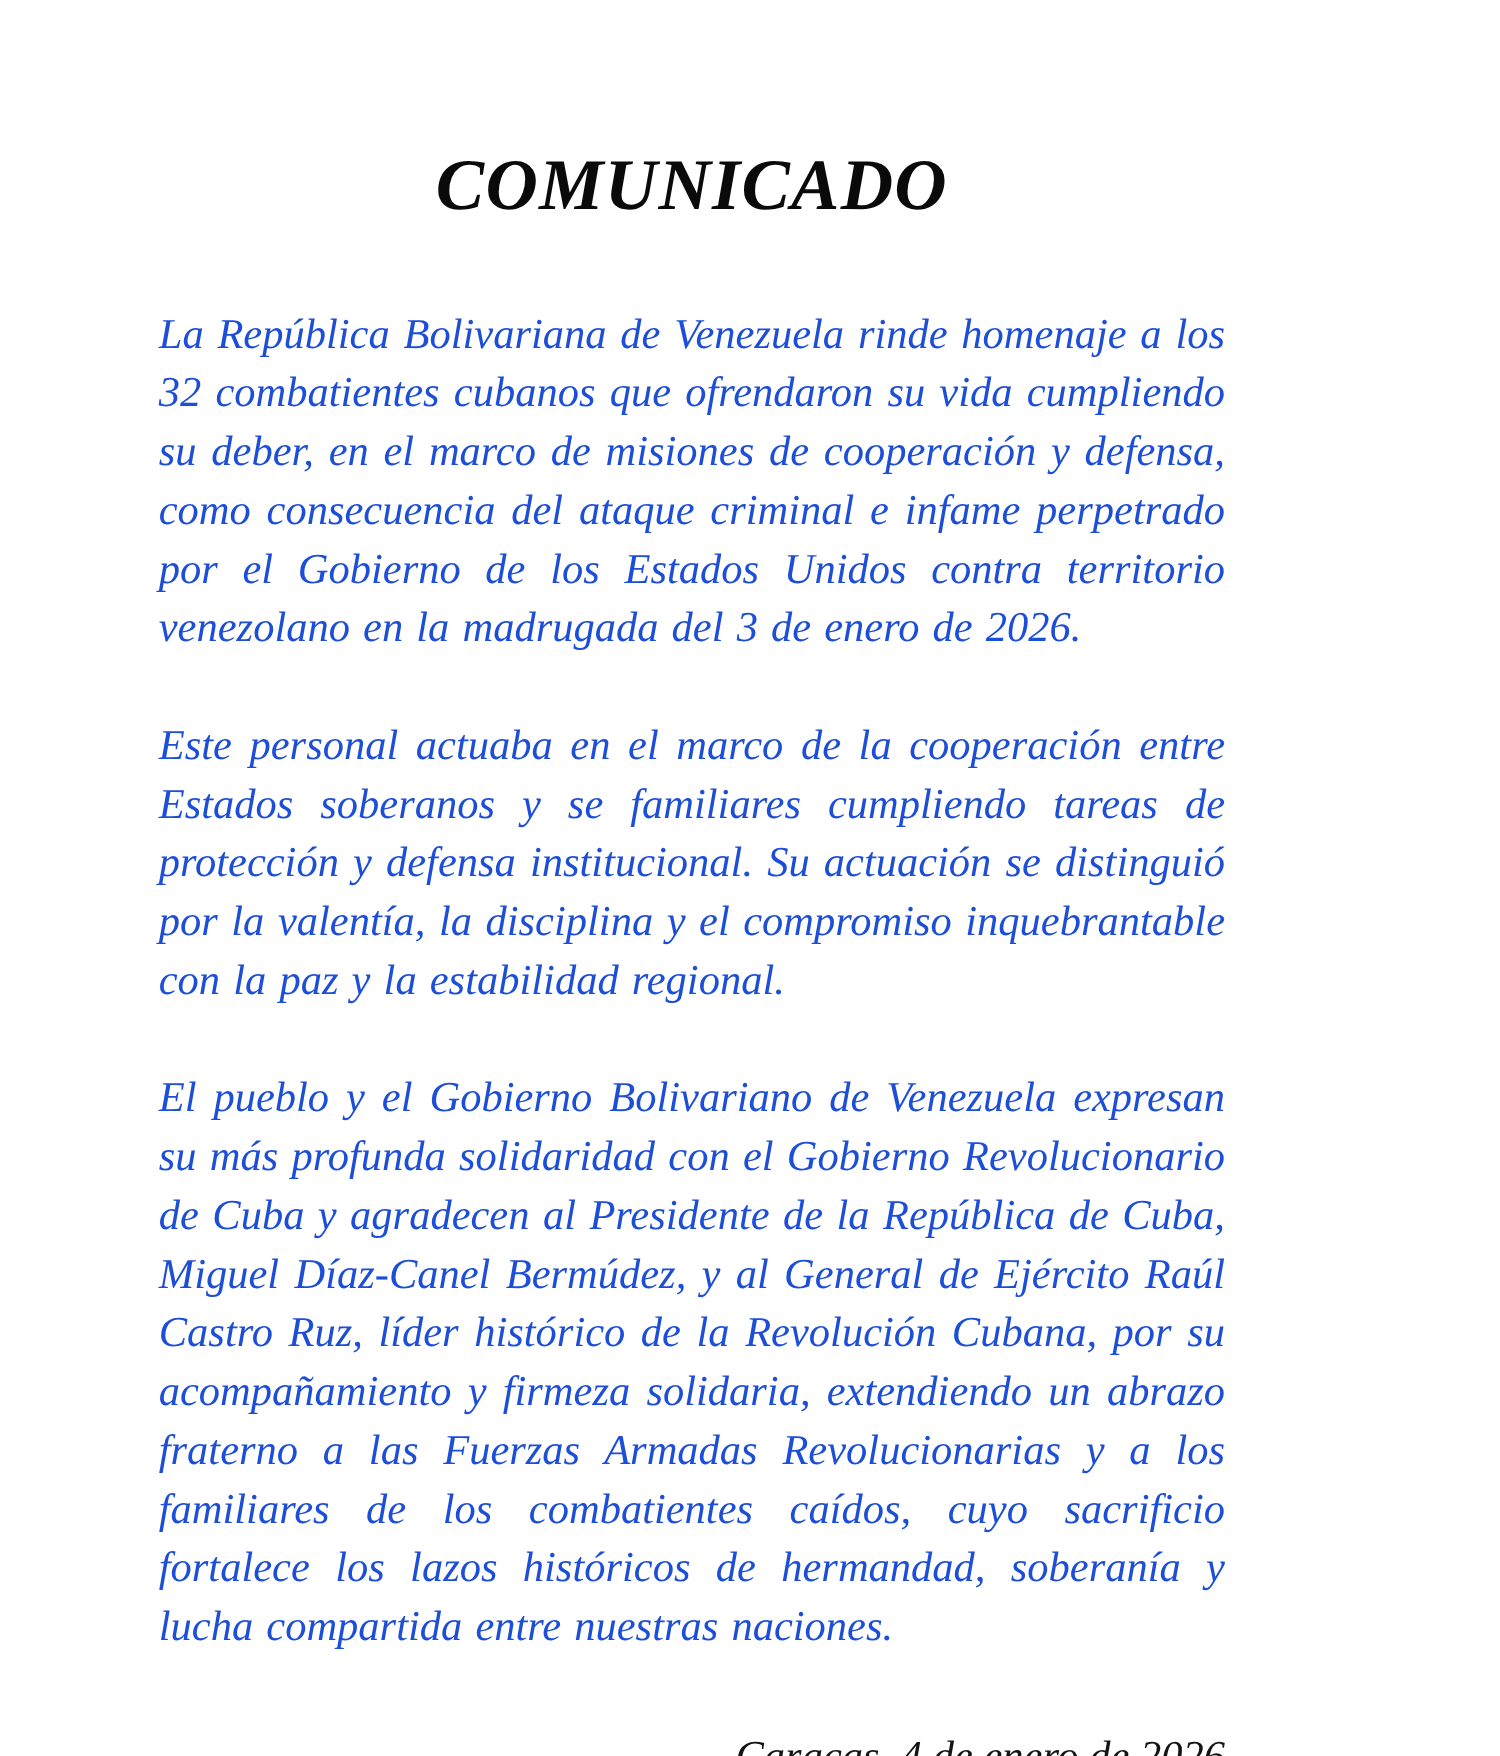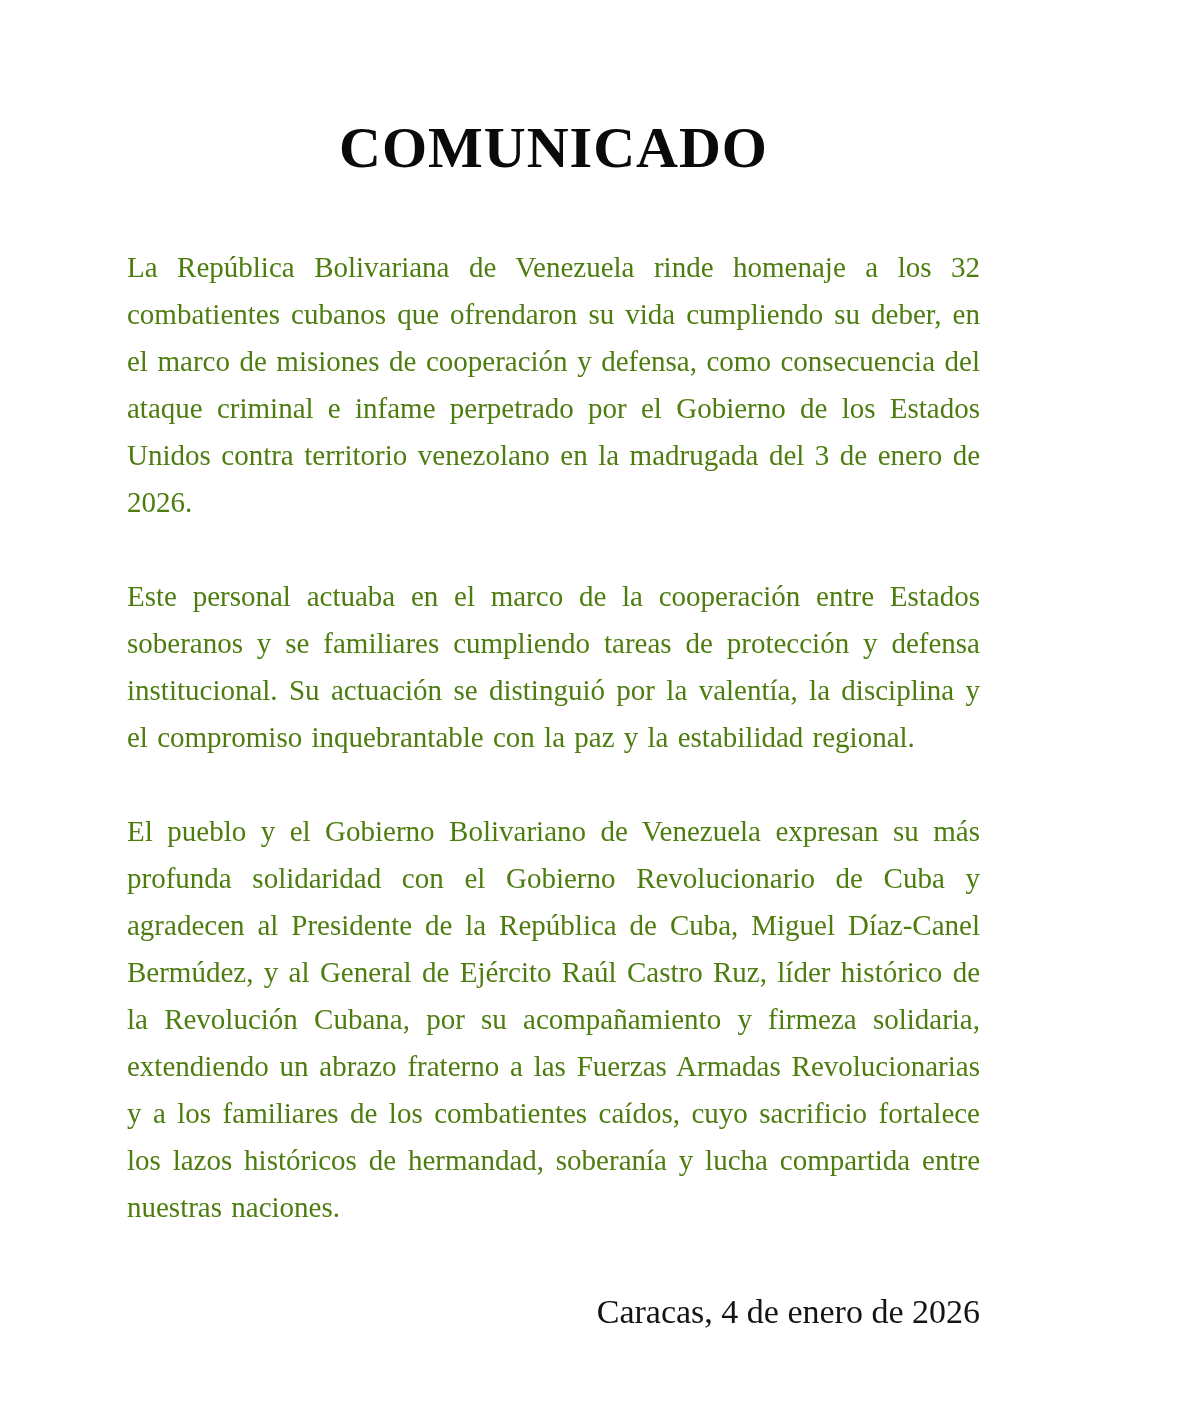--- a/index.html
+++ b/index.html
@@ -15,38 +15,39 @@
     color: #111111;
     -webkit-font-smoothing: antialiased;
   }
   .page {
     box-sizing: border-box;
     width: 1092px;
     height: 1405px;
     padding: 116px 112px 4px 127px;
     background: #ffffff;
     overflow: hidden;
+    font-style: italic;
   }
   .doc-title {
     margin: 0 0 64px 0;
     text-align: center;
     font-size: 58px;
     line-height: 1.1;
     font-weight: 700;
     letter-spacing: 1px;
     color: #0a0a0a;
   }
   .doc-paragraph {
     margin: 0 0 47px 0;
-    font-size: 29px;
+    font-size: 34px;
     line-height: 47px;
     text-align: justify;
     text-justify: inter-word;
     word-spacing: 2px;
-    color: #4d7c0f;
+    color: #1d4ed8;
   }
   .doc-dateline {
     margin: 57px 0 0 0;
     font-size: 34px;
     line-height: 47px;
     text-align: right;
     color: #141414;
   }
 </style>
 </head>

